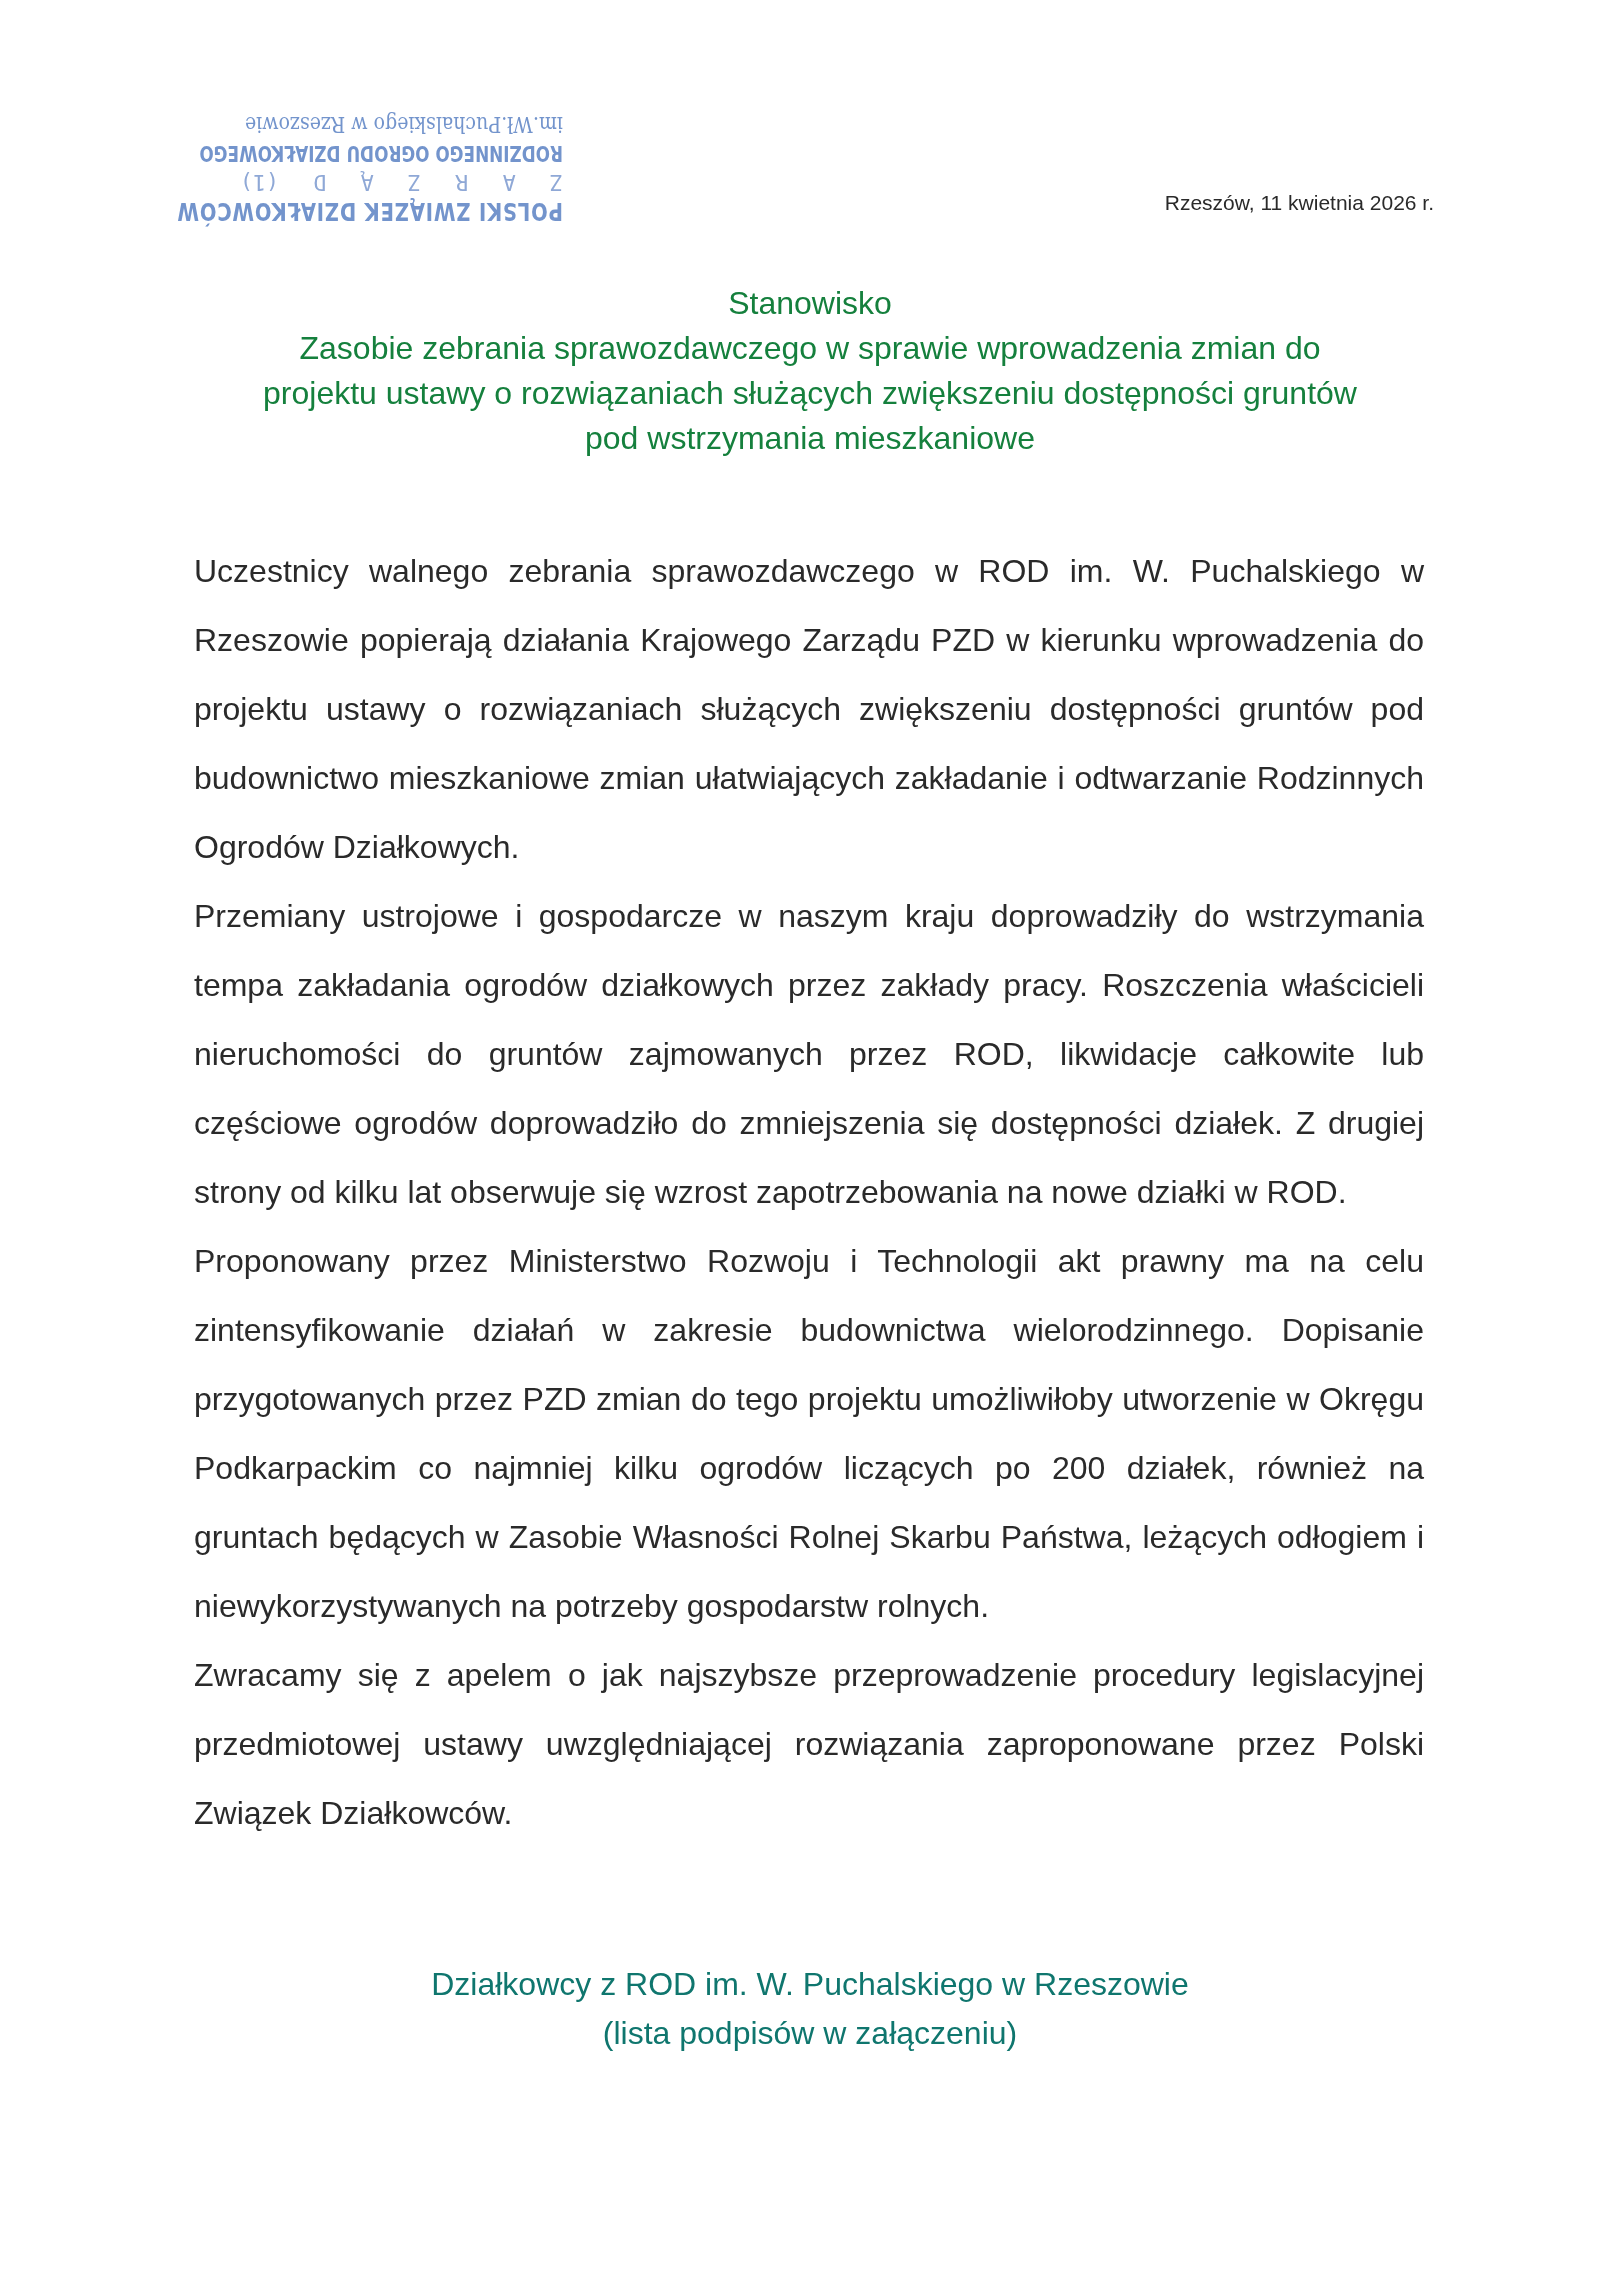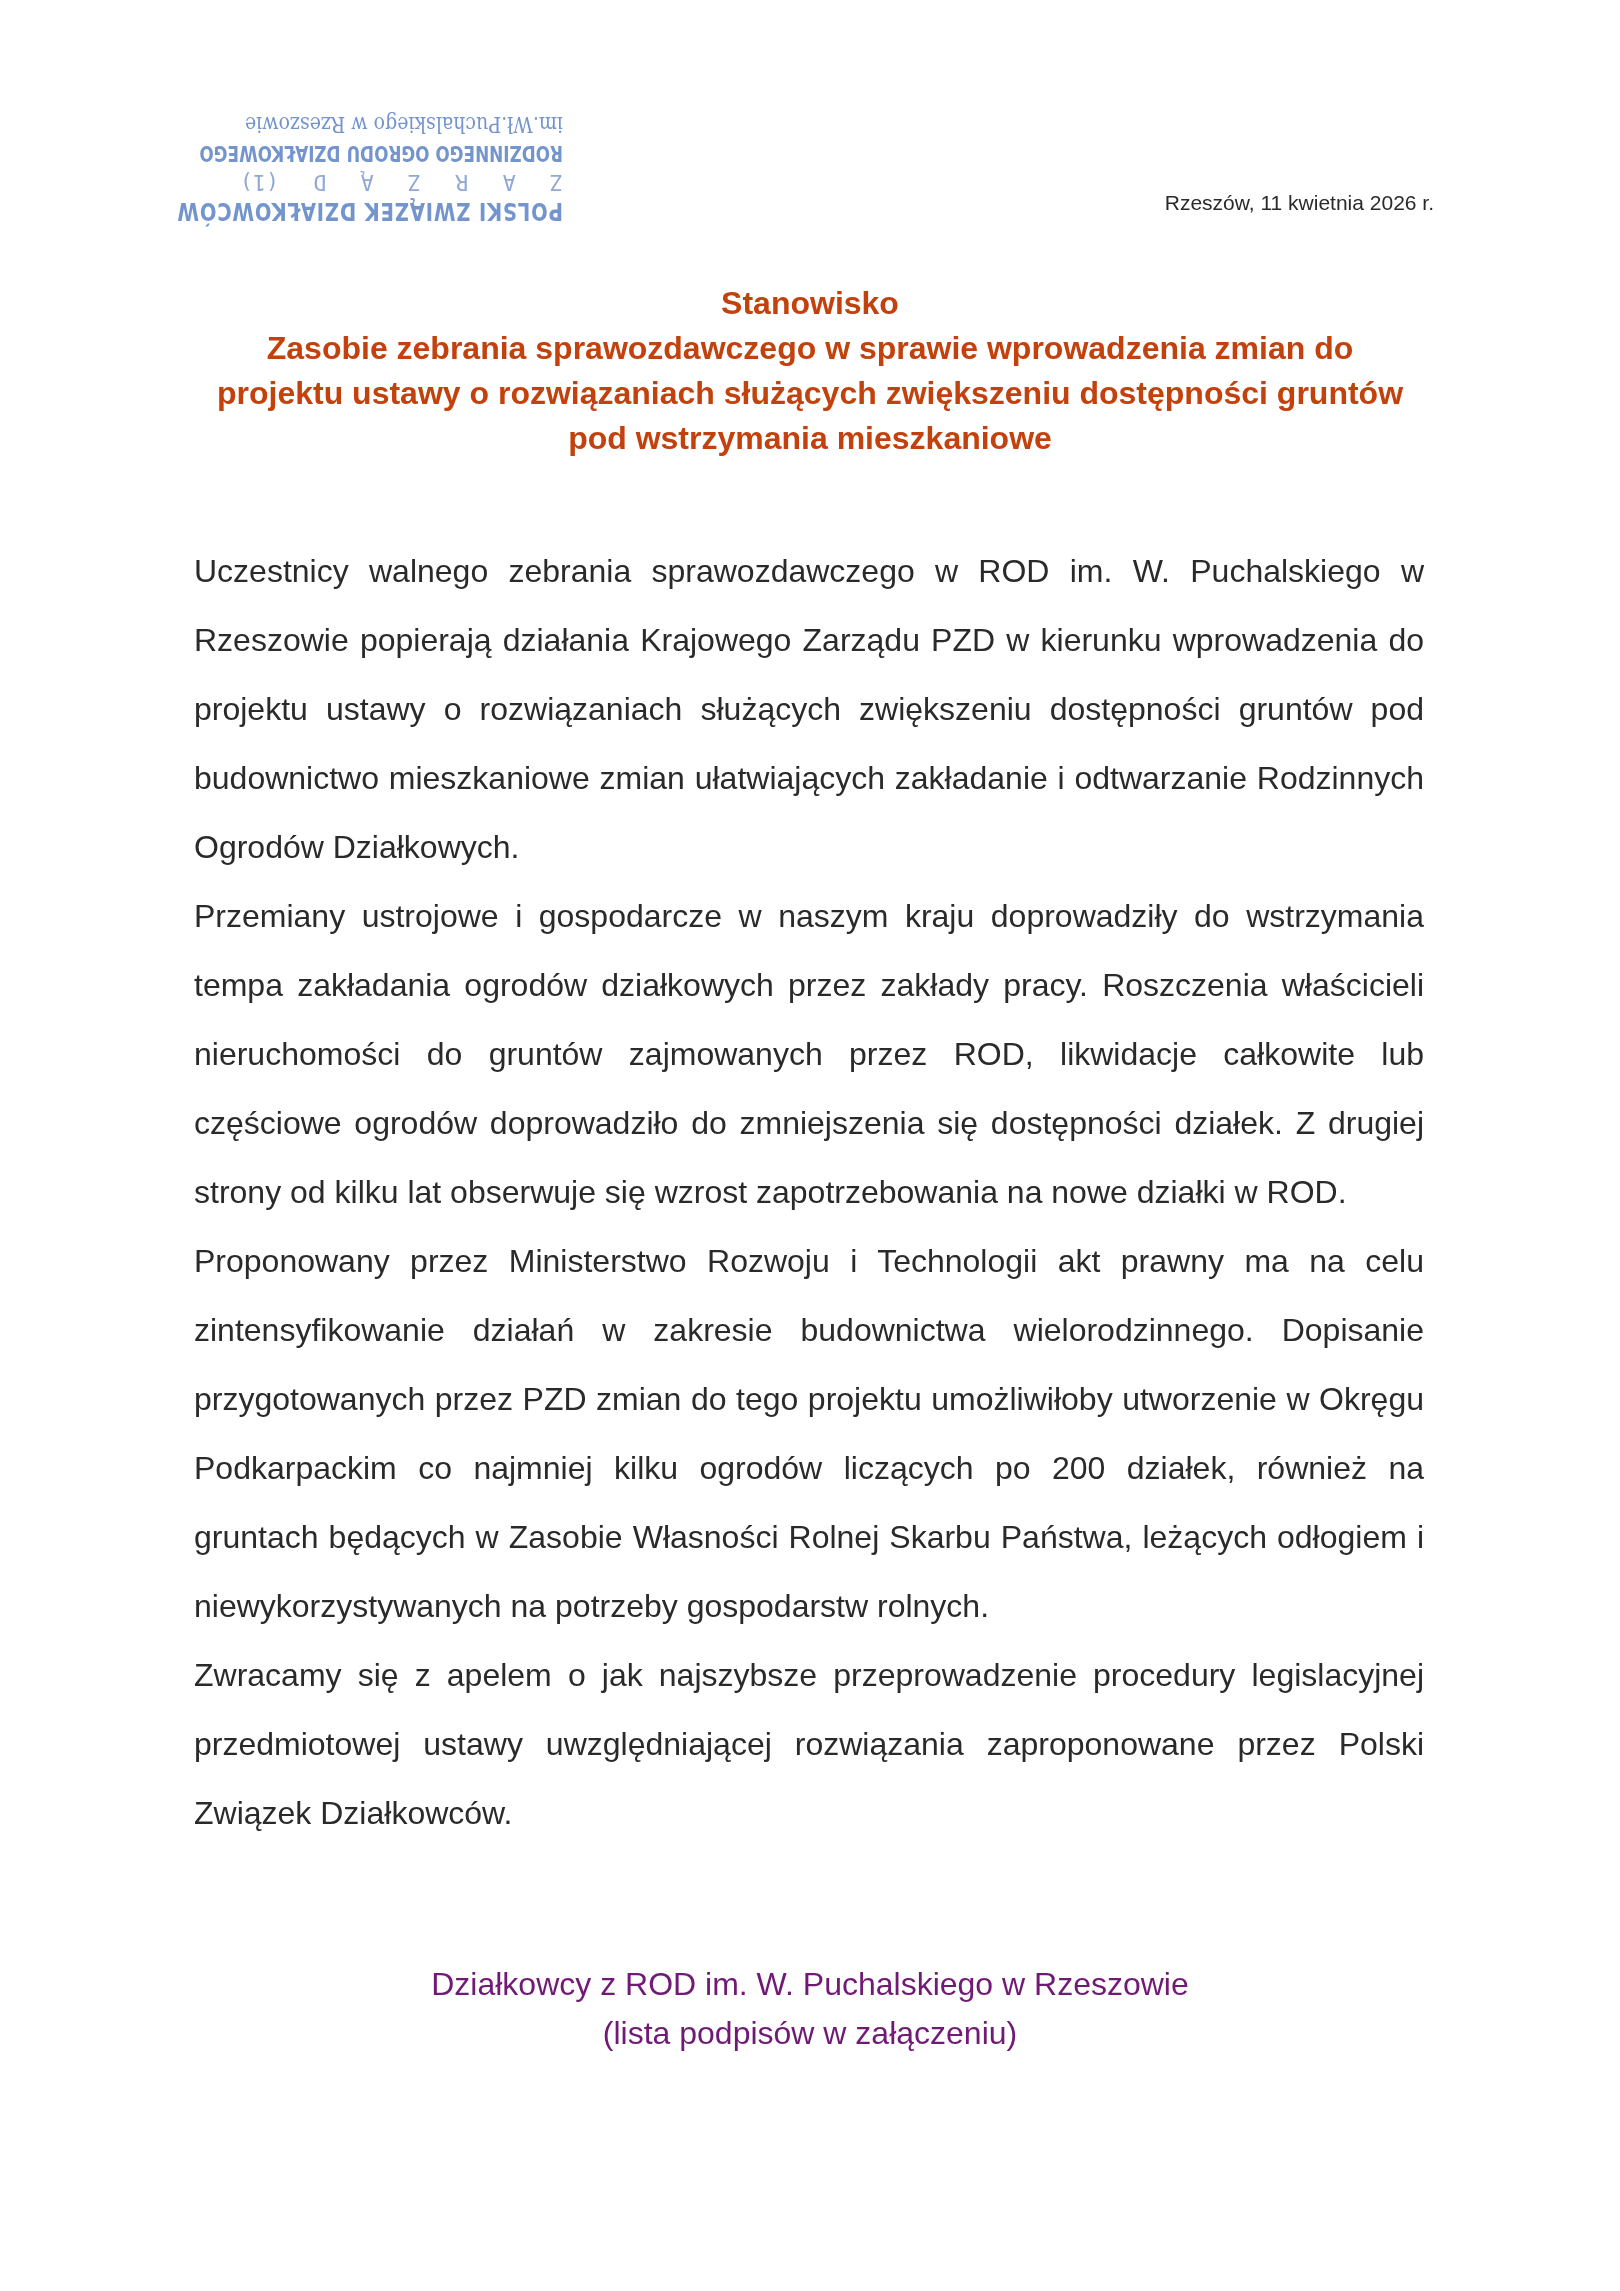--- a/index.html
+++ b/index.html
@@ -19,31 +19,31 @@
   .stamp .s2 { font-size: 21.6px; letter-spacing: 17.6px; padding-left: 0px; display: flex; justify-content: space-between; width: 323px; color: #7c9ad0;}
   .stamp .s3 { font-family: "DejaVu Sans", sans-serif; font-weight: bold; font-size: 21.6px; transform: scaleX(0.78); transform-origin: left; }
   .stamp .s4 { font-family: "DejaVu Serif", serif; font-size: 21.6px; transform: scaleX(0.88); transform-origin: left; }
 
   .date {
     position: absolute; right: 186px; top: 191px;
     font-size: 21px; color: #2a2a2a;
   }
   .title-block {
     position: absolute; left: 186px; right: 186px; top: 281px;
-    text-align: center; font-weight: bold; font-size: 32px; line-height: 45px; color: #c2410c;
+    text-align: center; font-weight: normal; font-size: 32px; line-height: 45px; color: #15803d;
   }
   .body {
     position: absolute; left: 194px; right: 196px; top: 537px;
     font-size: 32px; line-height: 69px; color: #2a2a2a;
     text-align: justify;
   }
   .body p { margin: 0; }
   .closing {
     position: absolute; left: 186px; right: 186px; top: 1960px;
-    text-align: center; font-size: 32px; line-height: 49px; color: #701a75;
+    text-align: center; font-size: 32px; line-height: 49px; color: #0f766e;
   }
 </style>
 </head>
 <body>
 
 <div class="stamp">
   <div class="s-line s1">POLSKI ZWIĄZEK DZIAŁKOWCÓW</div>
   <div class="s-line s2">
     <span>Z</span>
     <span>A</span>

